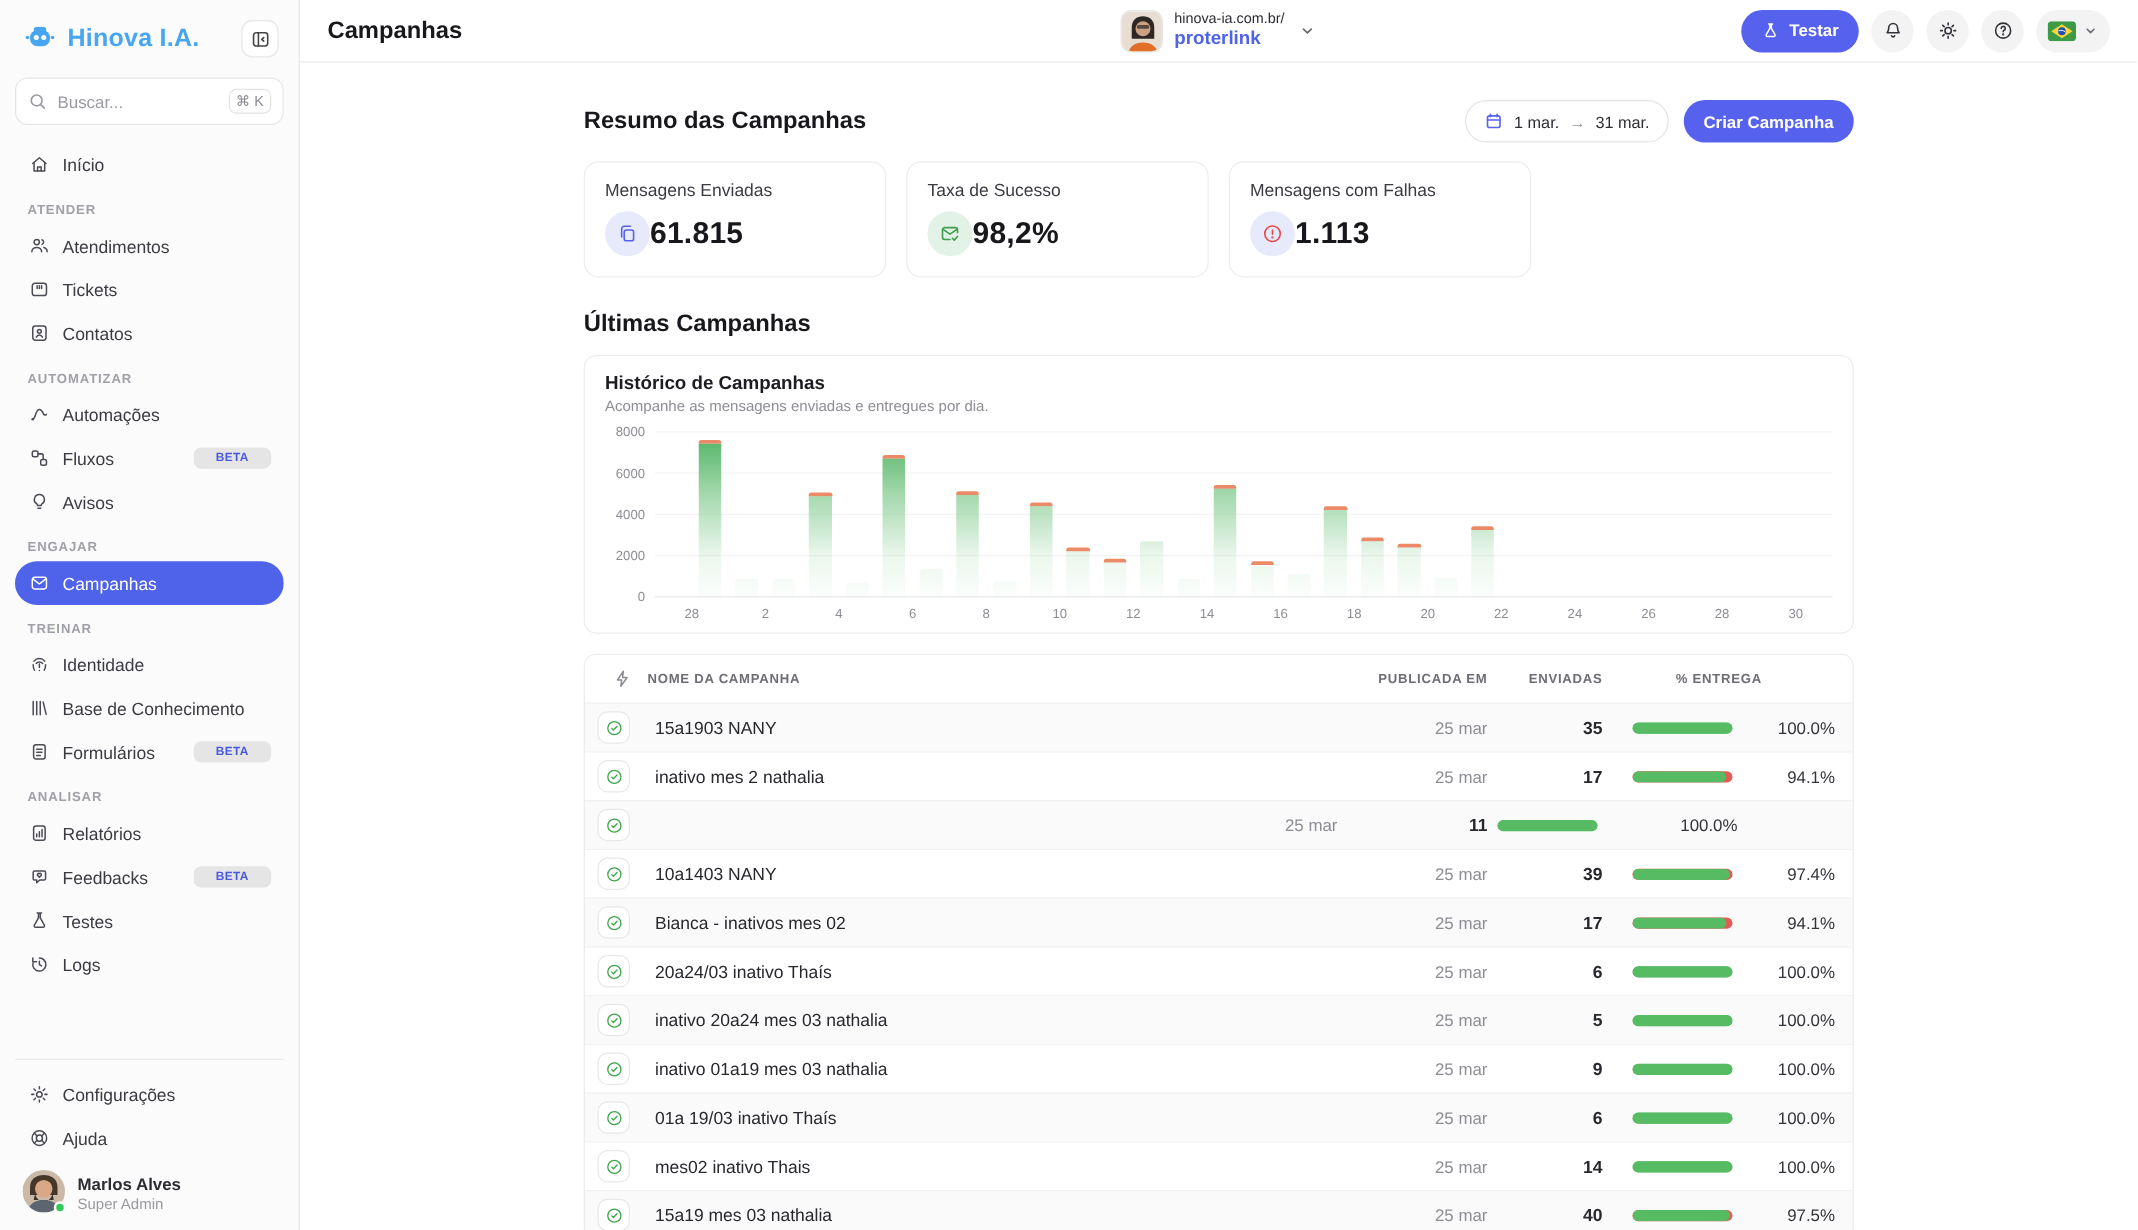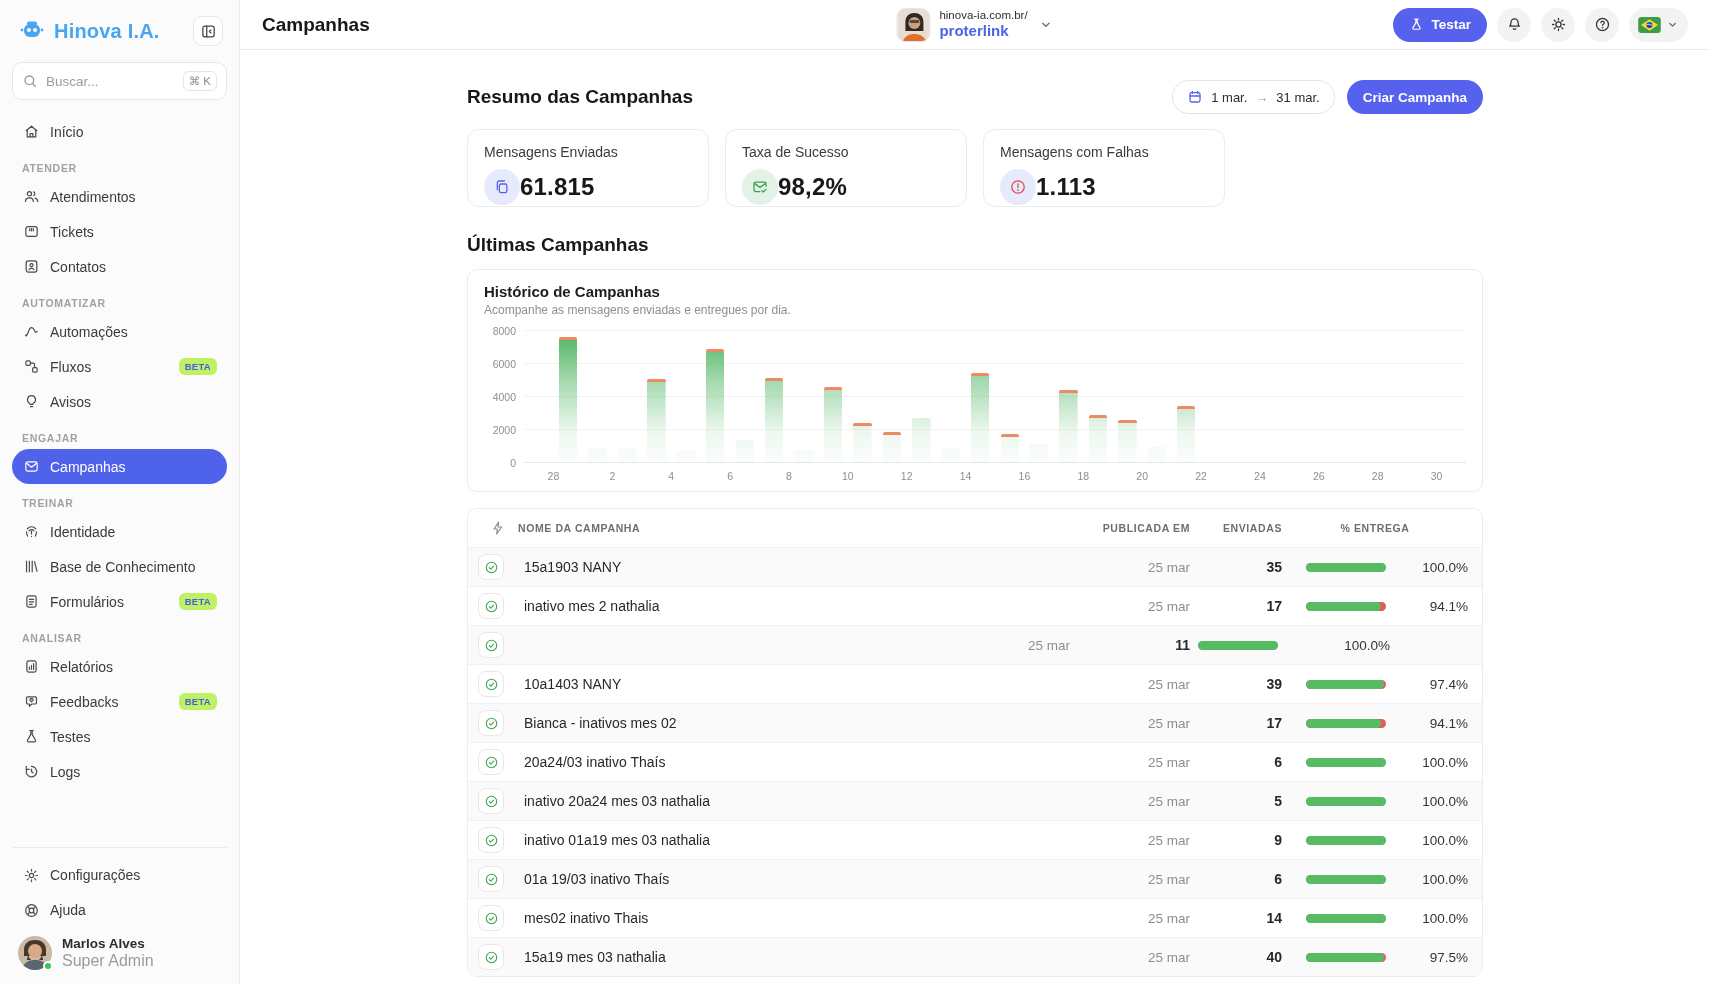--- a/index.html
+++ b/index.html
@@ -30,28 +30,28 @@
   .nav-section-label { font-size:10.5px; color:#a0a0a8; letter-spacing:.7px; margin:13px 10px 5px; font-weight:bold; }
   .nav-item {
     display:flex; align-items:center; gap:10px; height:35px; padding:0 10px;
     border-radius:18px; color:#3a3a42; font-size:14px; cursor:pointer; border:0; background:transparent; width:100%;
     font-family:inherit; text-align:left;
   }
   .nav-item .nicon { width:18px; height:18px; display:flex; align-items:center; justify-content:center; color:#4b4b55; flex-shrink:0; }
   .nav-item .nlabel { flex:1; white-space:nowrap; overflow:hidden; }
   .nav-item.active { background:#4f62ea; color:#fff; }
   .nav-item.active .nicon { color:#fff; }
-  .beta-badge { background:#bef264; color:#4a5ae0; font-size:9.5px; font-weight:bold; border-radius:6px; padding:3px 6px; letter-spacing:.3px; }
+  .beta-badge { background:#e5e5e5; color:#4a5ae0; font-size:9.5px; font-weight:bold; border-radius:6px; padding:3px 18px; letter-spacing:.3px; }
   .sidebar-footer { border-top:1px solid #ececec; padding-top:10px; }
   .user-row { display:flex; align-items:flex-end; gap:10px; padding:8px 6px 2px; }
   .avatar-sm { width:34px; height:34px; border-radius:50%; position:relative; flex-shrink:0; }
   .avatar-sm svg { border-radius:50%; display:block; }
   .status-dot { position:absolute; right:-1px; bottom:-1px; width:10px; height:10px; border-radius:50%; background:#35c759; border:2px solid #fbfbfb; }
   .user-name { font-size:13.5px; font-weight:bold; color:#2c2c33; line-height:1.2; }
-  .user-role { font-size:16px; color:#9a9aa2; }
+  .user-role { font-size:12px; color:#9a9aa2; }
   
   .main { flex:1; display:flex; flex-direction:column; min-width:0; }
   .topbar { height:50px; border-bottom:1px solid #ececec; display:flex; align-items:center; padding:0 22px; position:relative; flex-shrink:0; background:#fff; }
   .page-title { font-size:19px; font-weight:bold; color:#17171c; }
   .workspace { position:absolute; left:50%; transform:translateX(-50%); display:flex; align-items:center; gap:9px; cursor:pointer; }
   .ws-avatar { width:34px; height:34px; border-radius:9px; overflow:hidden; flex-shrink:0; border:1px solid #e5e5e5; }
   .ws-texts { line-height:1.15; }
   .ws-domain { font-size:11.5px; color:#2c2c33; }
   .ws-name { font-size:15px; font-weight:bold; color:#4f62ea; }
   .ws-chevron { color:#6b6b74; margin-left:2px; }
@@ -66,21 +66,21 @@
   .content { flex:1; overflow:hidden; background:#fff; }
   .container { width:1016px; margin:0 auto; padding-top:30px; }
   .section-head { display:flex; align-items:center; justify-content:space-between; margin-bottom:15px; }
   .h2 { font-size:19px; font-weight:bold; color:#17171c; }
   .head-right { display:flex; align-items:center; gap:12px; }
   .date-pill { height:34px; border:1px solid #e4e4e4; background:#fff; border-radius:17px; display:flex; align-items:center; gap:8px; padding:0 14px; font-size:13px; color:#2c2c33; cursor:pointer; font-family:inherit; }
   .date-pill .cal { color:#5661ee; display:flex; }
   .date-arrow { color:#9a9aa2; }
   
   .cards { display:grid; grid-template-columns:repeat(4,1fr); gap:16px; }
-  .card { background:#fff; border:1px solid #ececec; border-radius:12px; padding:14px 16px 1px; }
+  .card { background:#fff; border:1px solid #ececec; border-radius:12px; padding:14px 16px 16px; }
   .card-label { font-size:14px; color:#3a3a42; margin-bottom:9px; }
   .card-row { display:flex; align-items:center; }
   .card-icon { width:36px; height:36px; border-radius:50%; display:flex; align-items:center; justify-content:center; flex-shrink:0; }
   .card-value { font-size:24px; font-weight:bold; color:#17171c; letter-spacing:.2px; }
   
   .chart-card { border:1px solid #ececec; border-radius:10px; padding:13px 16px 9px; margin-top:6px; }
   .chart-title { font-size:15px; font-weight:bold; color:#1c1c22; }
   .chart-subtitle { font-size:12px; color:#8d8d95; margin-top:3px; }
   .chart-wrap { display:flex; margin-top:14px; }
   .ylabels { width:40px; position:relative; height:132px; flex-shrink:0; }

